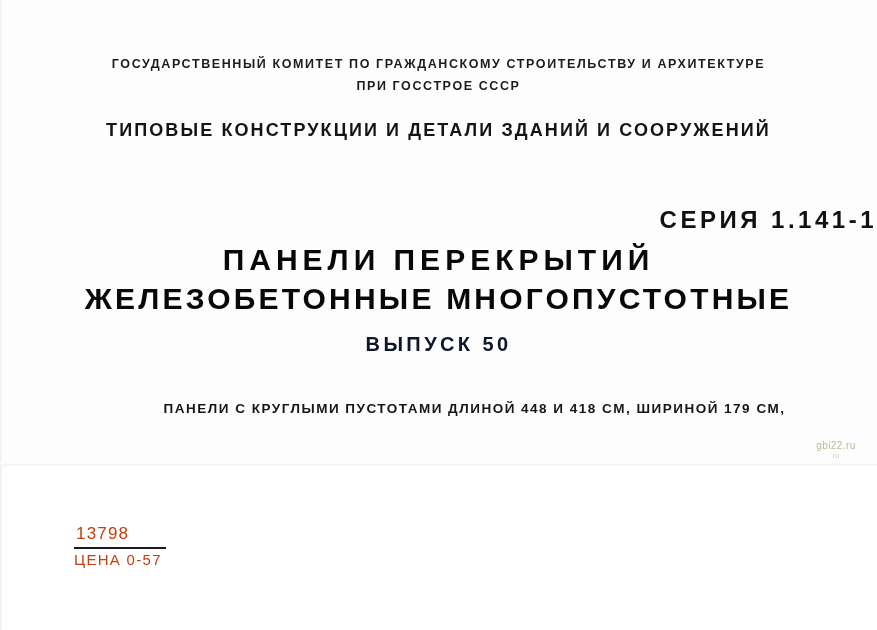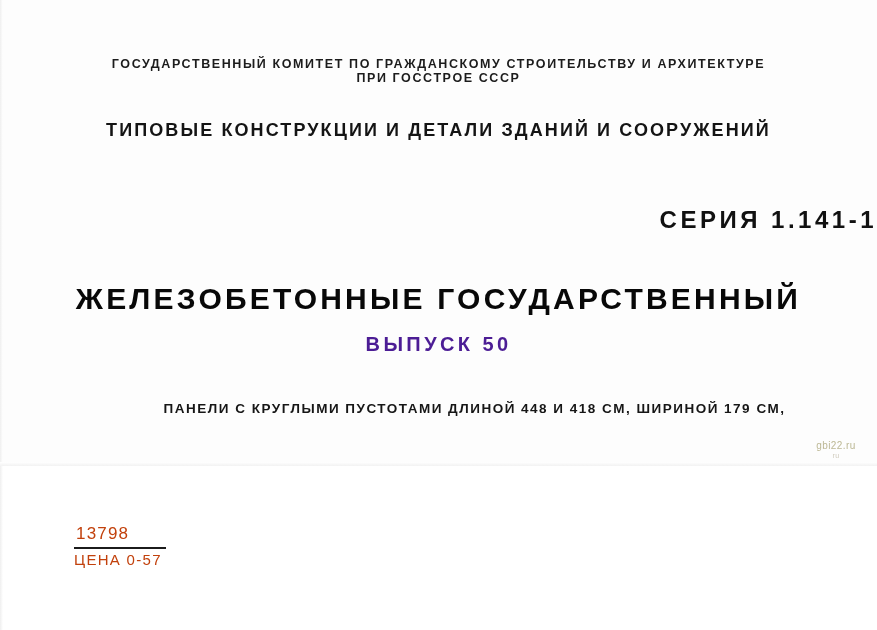--- a/index.html
+++ b/index.html
@@ -37,20 +37,21 @@
     letter-spacing: 1.6px;
     font-weight: bold;
     color: #1c1c1c;
     white-space: nowrap;
   }
   .authority .line2 {
     font-size: 12.5px;
     letter-spacing: 1.6px;
     font-weight: bold;
     color: #1c1c1c;
+    margin-top: 8px;
   }
 
   .subject {
     position: absolute;
     top: 120px;
     left: 0;
     width: 877px;
     text-align: center;
     font-size: 18px;
     letter-spacing: 2.1px;
@@ -98,21 +99,21 @@
 
   .issue {
     position: absolute;
     top: 333px;
     left: 0;
     width: 877px;
     text-align: center;
     font-size: 20px;
     letter-spacing: 3.4px;
     font-weight: bold;
-    color: #4c1d95;
+    color: #0f172a;
   }
 
   .descr {
     position: absolute;
     left: 0;
     width: 877px;
     text-align: center;
     font-size: 13.5px;
     letter-spacing: 1.5px;
     font-weight: bold;
@@ -194,21 +195,22 @@
 
   <div class="authority">
     <div class="line1">ГОСУДАРСТВЕННЫЙ КОМИТЕТ ПО ГРАЖДАНСКОМУ СТРОИТЕЛЬСТВУ И АРХИТЕКТУРЕ</div>
     <div class="line2">ПРИ ГОССТРОЕ СССР</div>
   </div>
 
   <div class="subject">ТИПОВЫЕ КОНСТРУКЦИИ И ДЕТАЛИ ЗДАНИЙ И СООРУЖЕНИЙ</div>
 
   <div class="series">СЕРИЯ 1.141-1</div>
 
-  <div class="title2">ЖЕЛЕЗОБЕТОННЫЕ  ГОСУДАРСТВЕННЫЙ</div>
+  <div class="title1">ПАНЕЛИ    ПЕРЕКРЫТИЙ</div>
+  <div class="title2">ЖЕЛЕЗОБЕТОННЫЕ  МНОГОПУСТОТНЫЕ</div>
 
   <div class="issue">ВЫПУСК 50</div>
 
   <div class="descr l1">ПАНЕЛИ С КРУГЛЫМИ ПУСТОТАМИ ДЛИНОЙ 448 И 418 СМ, ШИРИНОЙ 179 СМ,</div>
 
   <div class="code-block">
     <span class="code-num">13798</span>
     <div class="code-rule"></div>
     <span class="code-price">ЦЕНА 0-57</span>
   </div>

